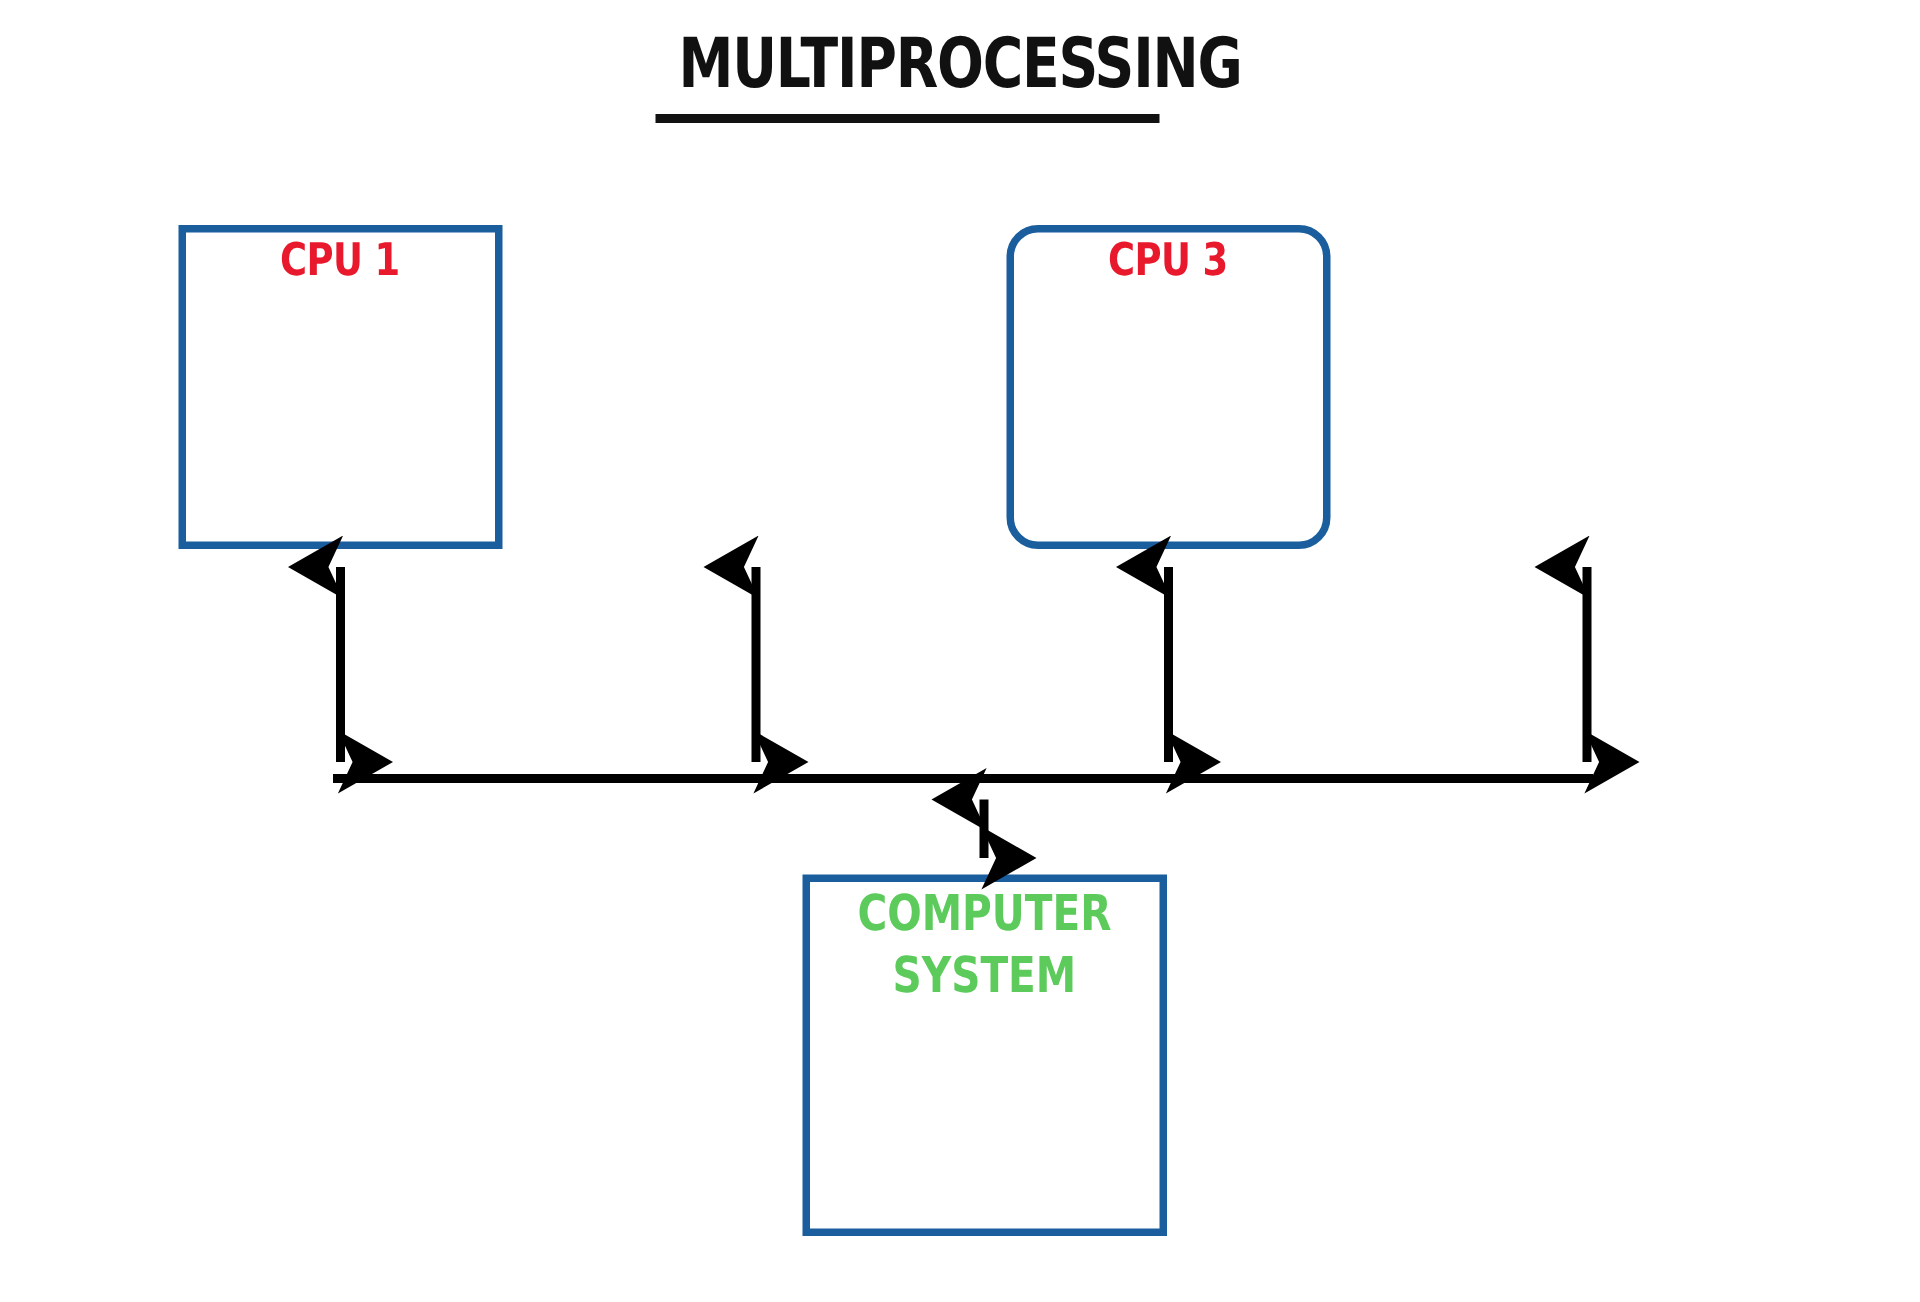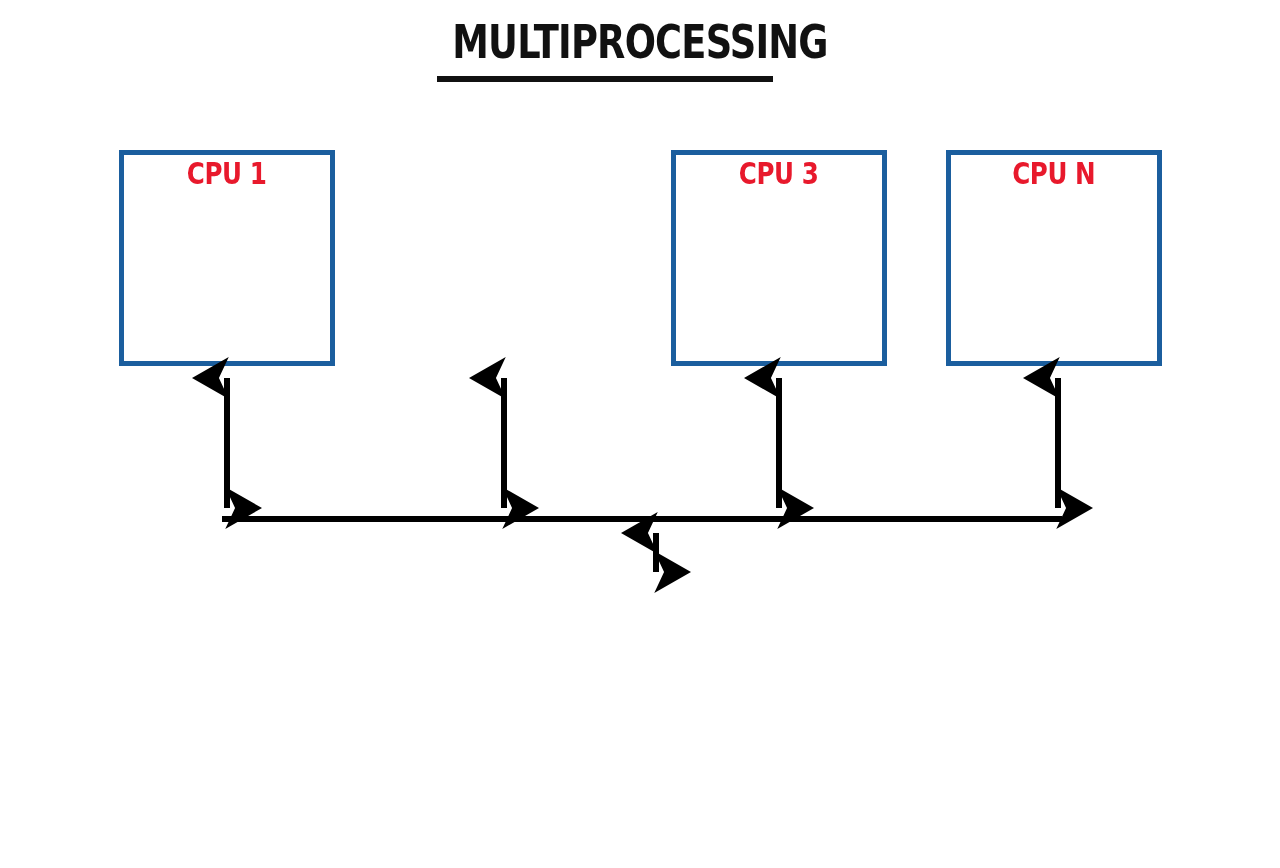--- a/index.html
+++ b/index.html
@@ -68,21 +68,21 @@
     white-space: pre-line;
   }
   .cpu-box { width: 216px; height: 216px; top: 150px; }
   .cpu-box .node-label {
     color: #e8192c;
     font-size: 30px;
     letter-spacing: -0.5px;
   }
   #cpu-box-1 { left: 119px; }
   #cpu-box-2 { left: 396px; }
-  #cpu-box-3 { left: 671px; }
+  #cpu-box-3 { left: 671px; border-radius: 21px; }
   #cpu-box-4 { left: 946px; }
 
   #computer-system-box {
     left: 535px;
     top: 583px;
     width: 243px;
     height: 241px;
   }
   #computer-system-box .node-label {
     color: #5ccb5c;
@@ -106,24 +106,25 @@
 
   <div id="diagram-title">MULTIPROCESSING</div>
   <div id="title-underline"></div>
 
   <div class="node-box cpu-box" id="cpu-box-1">
     <span class="node-label">CPU 1</span>
   </div>
   <div class="node-box cpu-box" id="cpu-box-3">
     <span class="node-label">CPU 3</span>
   </div>
-  <div class="node-box cpu-box" id="cpu-box-4">
-    <span class="node-label">CPU N</span>
+
+  <div class="node-box" id="computer-system-box">
+    <span class="node-label">COMPUTER
+SYSTEM</span>
   </div>
-
 
   <svg id="connector-svg" viewBox="0 0 1280 868" xmlns="http://www.w3.org/2000/svg">
     <defs>
       <marker id="arrow-up" viewBox="0 0 12 12" refX="6" refY="10.5" markerWidth="7" markerHeight="7" orient="auto-start-reverse">
         <path d="M 6 0.5 L 12 11 L 6 8.2 L 0 11 Z" fill="#000000"></path>
       </marker>
       <marker id="arrow-down" viewBox="0 0 12 12" refX="6" refY="10.5" markerWidth="7" markerHeight="7" orient="auto">
         <path d="M 6 0.5 L 12 11 L 6 8.2 L 0 11 Z" fill="#000000"></path>
       </marker>
     </defs>

